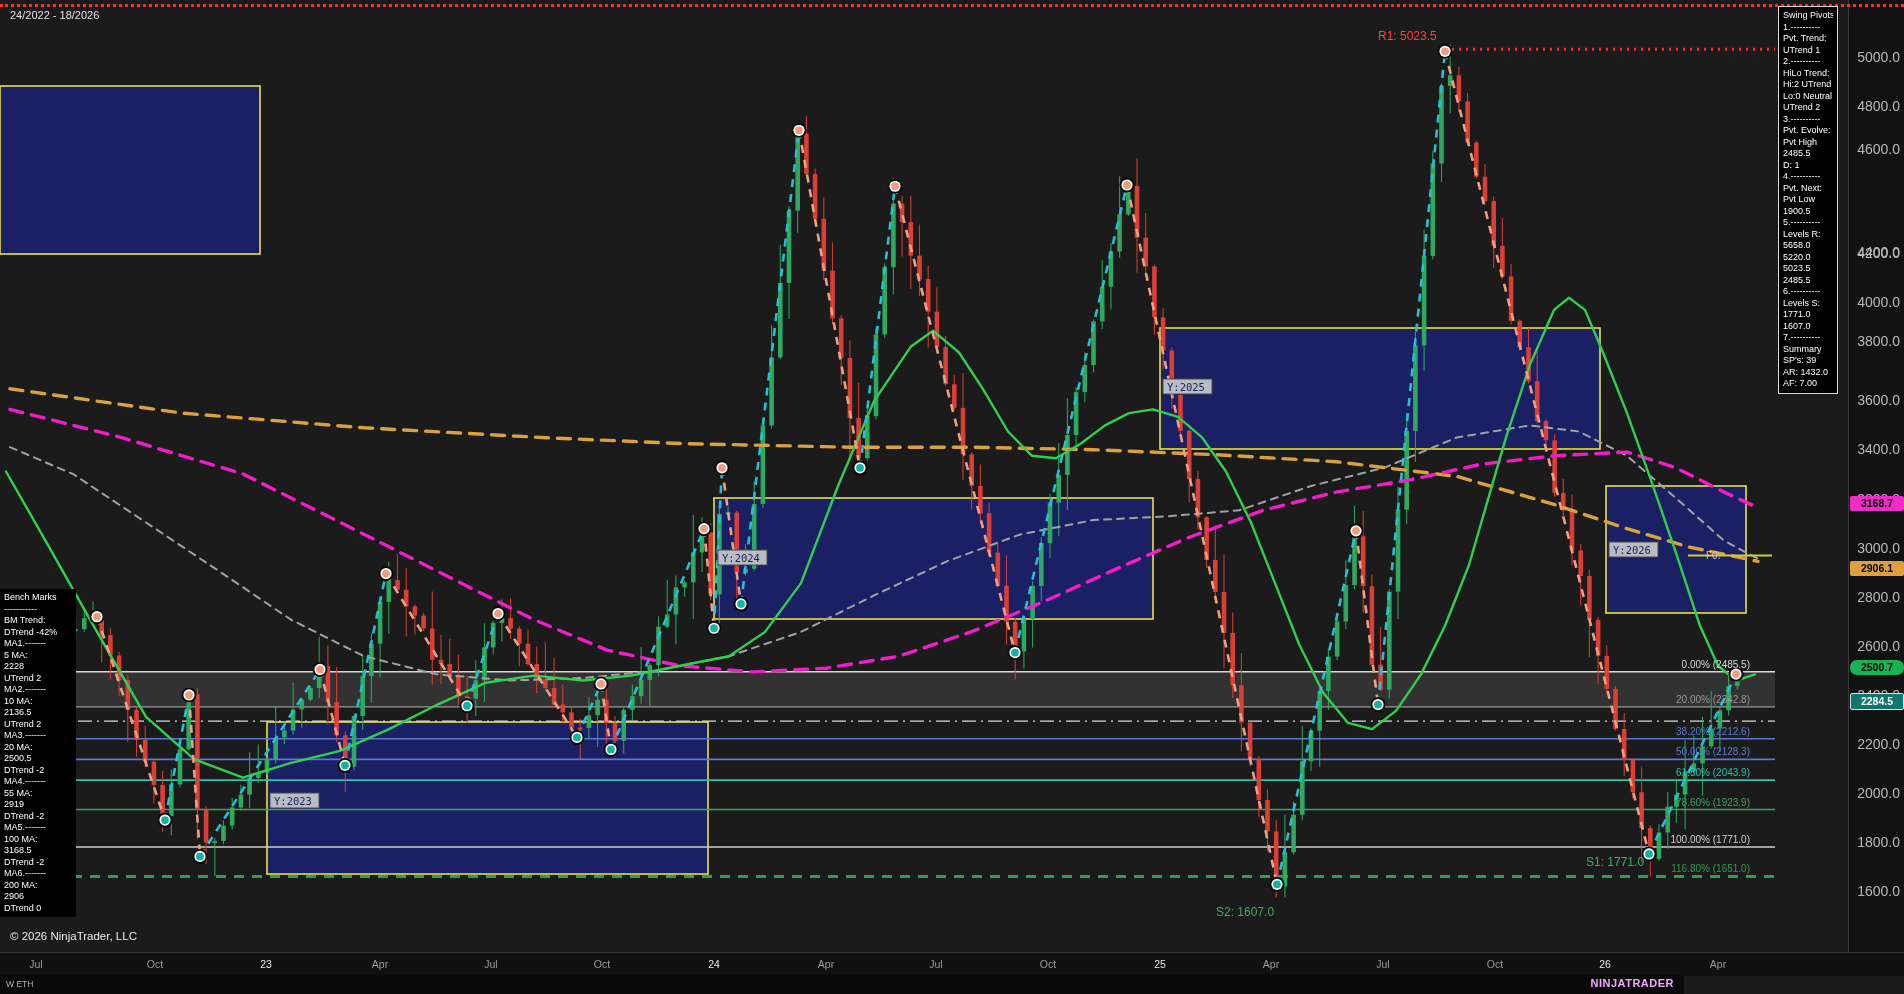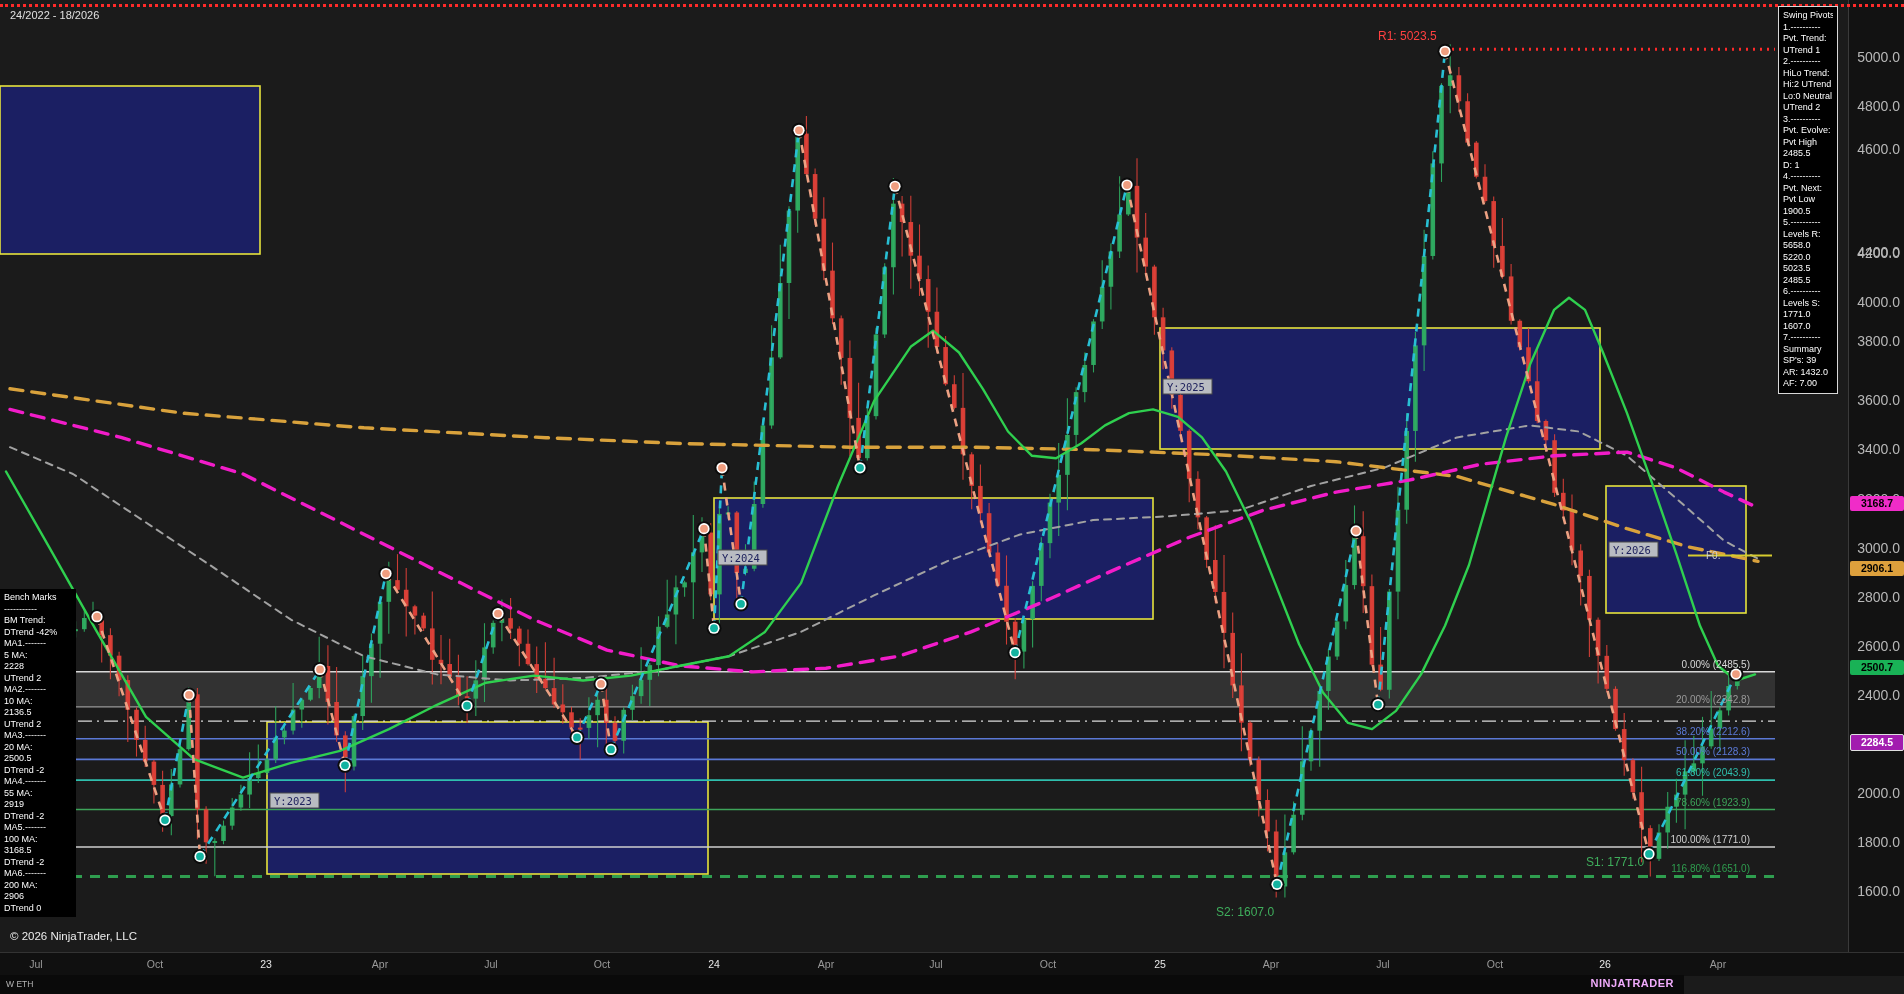--- a/index.html
+++ b/index.html
@@ -683,22 +683,22 @@
       <div class="ptick" style="top: 539.588px;">3000.0</div>
       <div class="ptick" style="top: 588.647px;">2800.0</div>
       <div class="ptick" style="top: 637.706px;">2600.0</div>
       <div class="ptick" style="top: 686.765px;">2400.0</div>
       <div class="ptick" style="top: 735.824px;">2200.0</div>
       <div class="ptick" style="top: 784.882px;">2000.0</div>
       <div class="ptick" style="top: 833.941px;">1800.0</div>
       <div class="ptick" style="top: 883px;">1600.0</div>
       <div class="ptag" style="top: 496.207px; background: rgb(240, 44, 200); color: rgb(0, 0, 0);">3168.7</div>
       <div class="ptag" style="top: 560.621px; background: rgb(221, 160, 60); color: rgb(0, 0, 0);">2906.1</div>
-      <div class="ptag" style="top: 660.064px; background: rgb(25, 178, 86); color: rgb(0, 0, 0);">2500.7</div>
-      <div class="ptag" style="top: 734px; background: #a21caf; color: rgb(255, 255, 255); border: 1px solid rgb(224, 224, 224);">2284.5</div>
+      <div class="ptag" style="top: 660.064px; background: rgb(25, 178, 86); color: rgb(0, 0, 0); border-radius: 7px;">2500.7</div>
+      <div class="ptag" style="top: 693px; background: #0f766e; color: rgb(255, 255, 255); border: 1px solid rgb(224, 224, 224);">2284.5</div>
     </div>
   <div id="time-axis">
       <div class="ttick" style="left: 21px;">Jul</div>
       <div class="ttick" style="left: 140px;">Oct</div>
       <div class="ttick year" style="left: 251px;">23</div>
       <div class="ttick" style="left: 365px;">Apr</div>
       <div class="ttick" style="left: 476px;">Jul</div>
       <div class="ttick" style="left: 587px;">Oct</div>
       <div class="ttick year" style="left: 699px;">24</div>
       <div class="ttick" style="left: 811px;">Apr</div>

